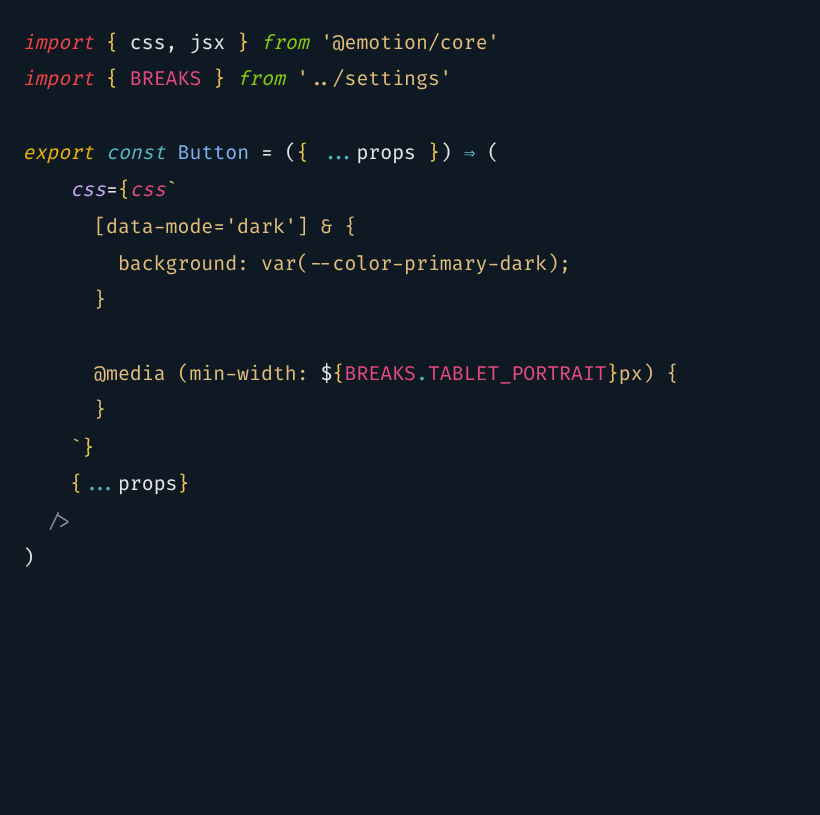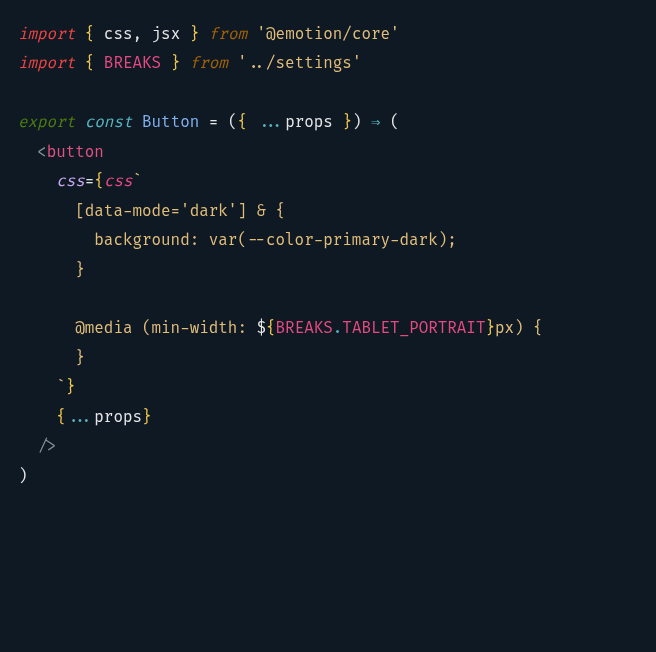--- a/index.html
+++ b/index.html
@@ -15,22 +15,22 @@
       padding: 20px 18px;
       width: 656px;
       height: 652px;
       color: #d6e2e8;
     }
     .code-line {
       white-space: pre;
     }
     .comment { color: #5f6b7a; font-style: italic; }
     .keyword-import { color: #ef4444; font-style: italic; }
-    .keyword-from { color: #a16207; font-style: italic; }
-    .keyword-export { color: #4d7c0f; font-style: italic; }
+    .keyword-from { color: #84cc16; font-style: italic; }
+    .keyword-export { color: #eab308; font-style: italic; }
     .keyword-const { color: #56b6c2; font-style: italic; }
     .brace { color: #f1c94e; }
     .paren { color: #e6e6e6; }
     .identifier { color: #e6e6e6; }
     .const-name { color: #e74a82; }
     .string { color: #e2be7b; }
     .func-name { color: #82b1f0; }
     .operator { color: #e6e6e6; }
     .arrow { color: #56b6c2; }
     .tag-bracket { color: #8a9199; }
@@ -42,21 +42,20 @@
     .spread { color: #56b6c2; }
   </style>
 </head>
 <body>
 
 <div>
 <div class="code-line"><span class="keyword-import">import</span><span class="brace"> { </span><span class="identifier">css</span><span class="identifier">, </span><span class="identifier">jsx</span><span class="brace"> } </span><span class="keyword-from">from</span><span> </span><span class="string">'@emotion/core'</span></div>
 <div class="code-line"><span class="keyword-import">import</span><span class="brace"> { </span><span class="const-name">BREAKS</span><span class="brace"> } </span><span class="keyword-from">from</span><span> </span><span class="string">'../settings'</span></div>
 <div class="code-line">&nbsp;</div>
 <div class="code-line"><span class="keyword-export">export</span><span> </span><span class="keyword-const">const</span><span> </span><span class="func-name">Button</span><span class="operator"> = </span><span class="paren">(</span><span class="brace">{ </span><span class="spread">...</span><span class="identifier">props</span><span class="brace"> }</span><span class="paren">)</span><span class="arrow"> ⇒ </span><span class="paren">(</span></div>
-<div class="code-line"><span>  </span><span class="tag-bracket">&lt;</span><span class="tag-name">button</span></div>
 <div class="code-line"><span>    </span><span class="attr-name">css</span><span class="operator">=</span><span class="brace">{</span><span class="css-keyword">css</span><span class="string">`</span></div>
 <div class="code-line"><span>      </span><span class="string">[data-mode='dark'] &amp; {</span></div>
 <div class="code-line"><span>        </span><span class="string">background: var(--color-primary-dark);</span></div>
 <div class="code-line"><span>      </span><span class="string">}</span></div>
 <div class="code-line"><span>      </span></div>
 <div class="code-line"><span>      </span><span class="string">@media (min-width: </span><span class="template-expr">$</span><span class="brace">{</span><span class="const-name">BREAKS</span><span class="dot">.</span><span class="const-name">TABLET_PORTRAIT</span><span class="brace">}</span><span class="string">px) {</span></div>
 <div class="code-line"><span>      </span><span class="string">}</span></div>
 <div class="code-line"><span>    </span><span class="string">`</span><span class="brace">}</span></div>
 <div class="code-line"><span>    </span><span class="brace">{</span><span class="spread">...</span><span class="identifier">props</span><span class="brace">}</span></div>
 <div class="code-line"><span>  </span><span class="tag-bracket">/&gt;</span></div>

